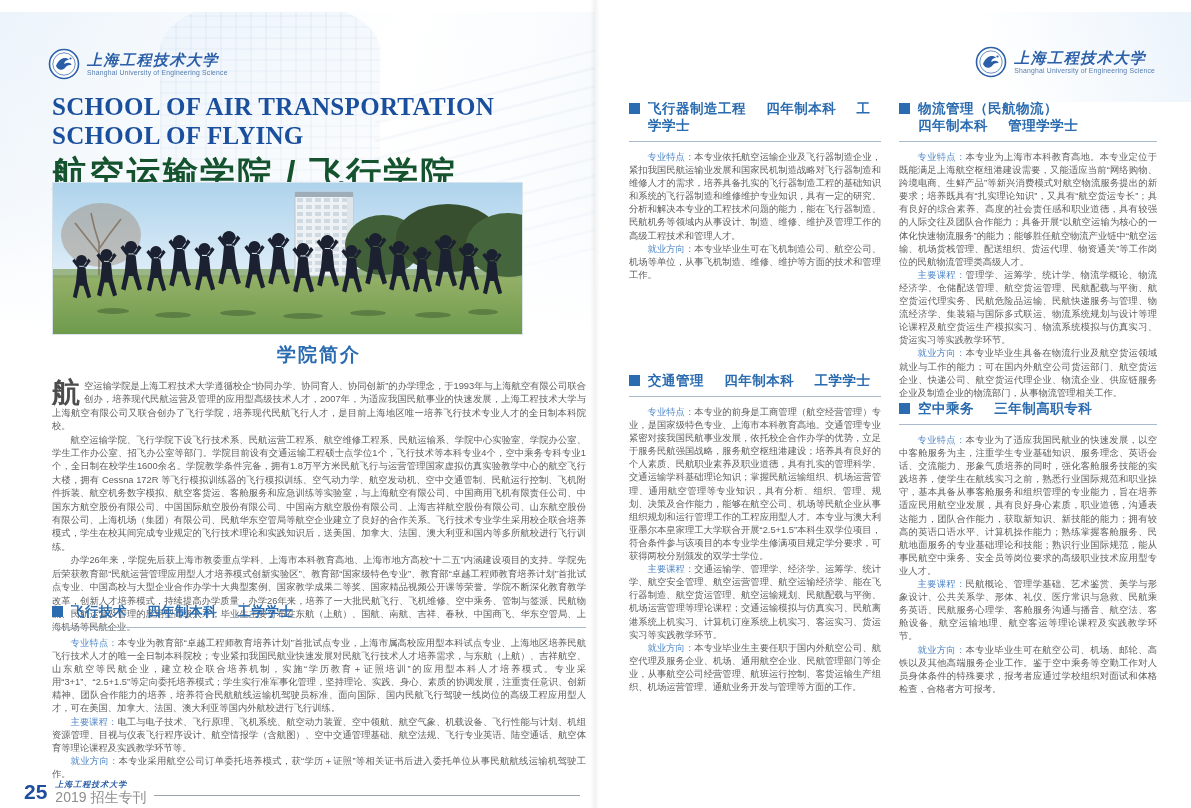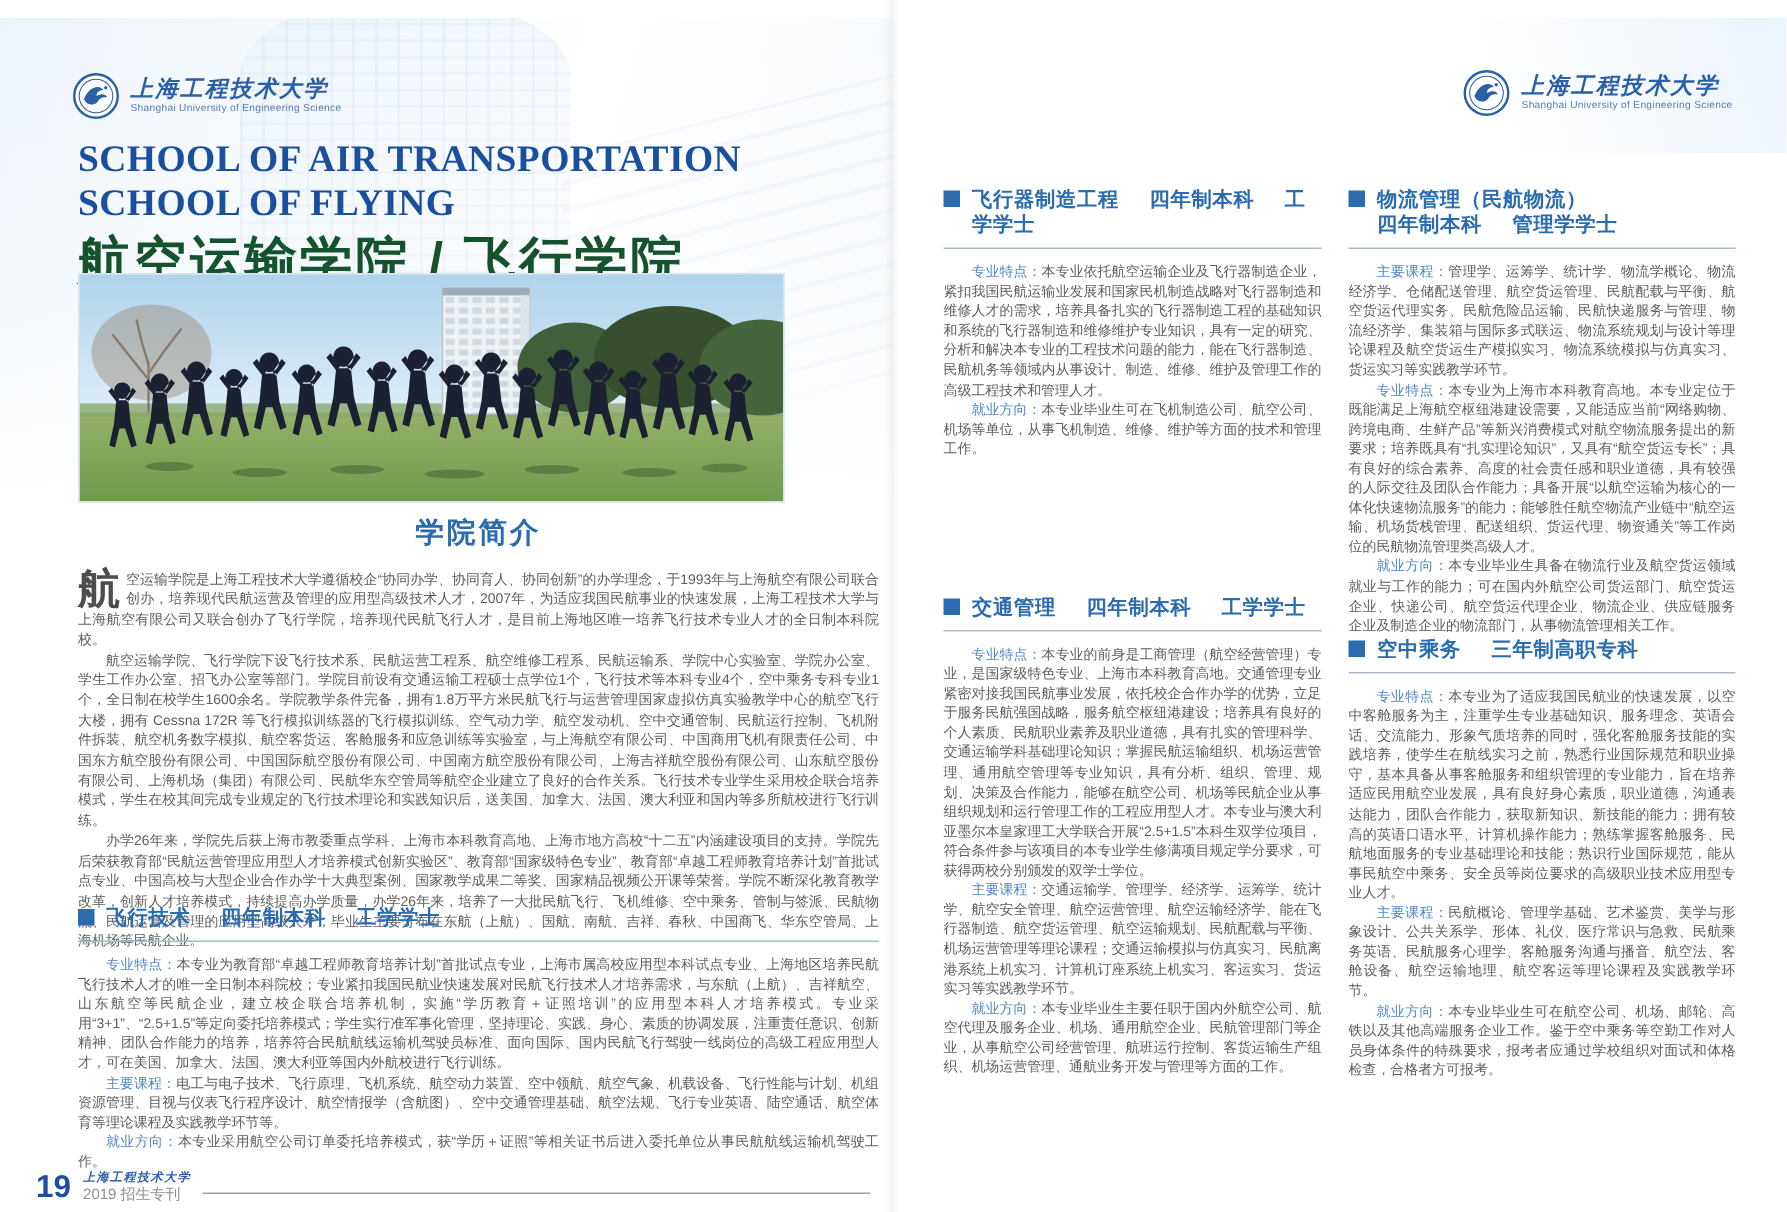--- a/index.html
+++ b/index.html
@@ -61,33 +61,33 @@
     border-bottom:1px solid #a9bacb; margin-bottom:9px; }
   .sq { width:11px; height:11px; background:#2b6cb0; margin-top:3px; flex:0 0 auto; }
   .major-head .t-wrap { font-size:13.5px; font-weight:bold; color:#2b6cb0; line-height:17px; letter-spacing:.5px; }
   .major-head .dur { margin-left:16px; }
   .major-head .deg { margin-left:16px; }
   .major-head .l2 .dur { margin-left:0; }
   .major p { font-size:9.3px; line-height:13.1px; color:#5d5d5d; text-align:justify; text-indent:2em; }
   .lbl { color:#4f86c6; font-weight:normal; }
 
   .major-ft { left:52px; top:591px; width:534px; }
-  .col { position:absolute; top:0; height:740px;margin-top:24px; }
+  .col { position:absolute; top:0; height:740px; }
   .col-1 { left:34px;  width:252px; }
   .col-2 { left:304px; width:258px; }
   .major-c { position:absolute; width:100%; }
 
   
   .footer { position:absolute; top:768px; display:flex; align-items:flex-end; gap:8px; }
   .footer-left  { left:24px;  width:556px; }
   .footer .num { font-size:21px; font-weight:bold; color:#1f4e9c; line-height:20px; }
   .footer .stack { display:flex; flex-direction:column; line-height:10px; }
   .footer .stack .script { font-family:"Liberation Serif",serif; font-style:italic; font-weight:bold;
     color:#2b5fa8; font-size:8px; letter-spacing:1px; }
-  .footer .stack .issue { color:#8e8e8e; font-size:10px; margin-top:2px; }
+  .footer .stack .issue { color:#8e8e8e; font-size:14px; margin-top:2px; }
   .footer .rule { flex:1; height:1px; background:#9aa2ab; margin-bottom:6px; }
 </style>
 </head>
 <body>
 
 <div class="spread">
 
   <div class="page page-left">
 
     <div class="hero-bg">
@@ -196,21 +196,21 @@
           <span class="dur">四年制本科</span>
           <span class="deg">工学学士</span>
         </div>
       </div>
       <p><span class="lbl">专业特点：</span><span>本专业为教育部“卓越工程师教育培养计划”首批试点专业，上海市属高校应用型本科试点专业、上海地区培养民航飞行技术人才的唯一全日制本科院校；专业紧扣我国民航业快速发展对民航飞行技术人才培养需求，与东航（上航）、吉祥航空、山东航空等民航企业，建立校企联合培养机制，实施“学历教育＋证照培训”的应用型本科人才培养模式。专业采用“3+1”、“2.5+1.5”等定向委托培养模式；学生实行准军事化管理，坚持理论、实践、身心、素质的协调发展，注重责任意识、创新精神、团队合作能力的培养，培养符合民航航线运输机驾驶员标准、面向国际、国内民航飞行驾驶一线岗位的高级工程应用型人才，可在美国、加拿大、法国、澳大利亚等国内外航校进行飞行训练。</span></p>
       <p><span class="lbl">主要课程：</span><span>电工与电子技术、飞行原理、飞机系统、航空动力装置、空中领航、航空气象、机载设备、飞行性能与计划、机组资源管理、目视与仪表飞行程序设计、航空情报学（含航图）、空中交通管理基础、航空法规、飞行专业英语、陆空通话、航空体育等理论课程及实践教学环节等。</span></p>
       <p><span class="lbl">就业方向：</span><span>本专业采用航空公司订单委托培养模式，获“学历＋证照”等相关证书后进入委托单位从事民航航线运输机驾驶工作。</span></p>
     </section>
 
     <div class="footer footer-left">
-      <span class="num">19</span>
+      <span class="num">25</span>
       <span class="stack">
         <span class="script">上海工程技术大学</span>
         <span class="issue">2019 招生专刊</span>
       </span>
       <span class="rule"></span>
     </div>
   </div>
 
   <div class="page page-right">
     <div class="hero-bg-r"></div>
@@ -260,22 +260,22 @@
     <div class="col col-2">
       <section class="major major-c" style="top:88px">
         <div class="major-head">
           <span class="sq"></span>
           <div class="t-wrap">
             <span>物流管理（民航物流）</span><br>
             <span class="l2"><span class="dur">四年制本科</span>
             <span class="deg">管理学学士</span></span>
           </div>
         </div>
+        <p><span class="lbl">专业特点：</span><span>本专业为上海市本科教育高地。本专业定位于既能满足上海航空枢纽港建设需要，又能适应当前“网络购物、跨境电商、生鲜产品”等新兴消费模式对航空物流服务提出的新要求；培养既具有“扎实理论知识”，又具有“航空货运专长”；具有良好的综合素养、高度的社会责任感和职业道德，具有较强的人际交往及团队合作能力；具备开展“以航空运输为核心的一体化快速物流服务”的能力；能够胜任航空物流产业链中“航空运输、机场货栈管理、配送组织、货运代理、物资通关”等工作岗位的民航物流管理类高级人才。</span></p>
         <p><span class="lbl">主要课程：</span><span>管理学、运筹学、统计学、物流学概论、物流经济学、仓储配送管理、航空货运管理、民航配载与平衡、航空货运代理实务、民航危险品运输、民航快递服务与管理、物流经济学、集装箱与国际多式联运、物流系统规划与设计等理论课程及航空货运生产模拟实习、物流系统模拟与仿真实习、货运实习等实践教学环节。</span></p>
-        <p><span class="lbl">专业特点：</span><span>本专业为上海市本科教育高地。本专业定位于既能满足上海航空枢纽港建设需要，又能适应当前“网络购物、跨境电商、生鲜产品”等新兴消费模式对航空物流服务提出的新要求；培养既具有“扎实理论知识”，又具有“航空货运专长”；具有良好的综合素养、高度的社会责任感和职业道德，具有较强的人际交往及团队合作能力；具备开展“以航空运输为核心的一体化快速物流服务”的能力；能够胜任航空物流产业链中“航空运输、机场货栈管理、配送组织、货运代理、物资通关”等工作岗位的民航物流管理类高级人才。</span></p>
         <p><span class="lbl">就业方向：</span><span>本专业毕业生具备在物流行业及航空货运领域就业与工作的能力；可在国内外航空公司货运部门、航空货运企业、快递公司、航空货运代理企业、物流企业、供应链服务企业及制造企业的物流部门，从事物流管理相关工作。</span></p>
       </section>
 
       <section class="major major-c" style="top:388px">
         <div class="major-head">
           <span class="sq"></span>
           <div class="t-wrap">
             <span>空中乘务</span>
             <span class="dur">三年制高职专科</span>
           </div>

